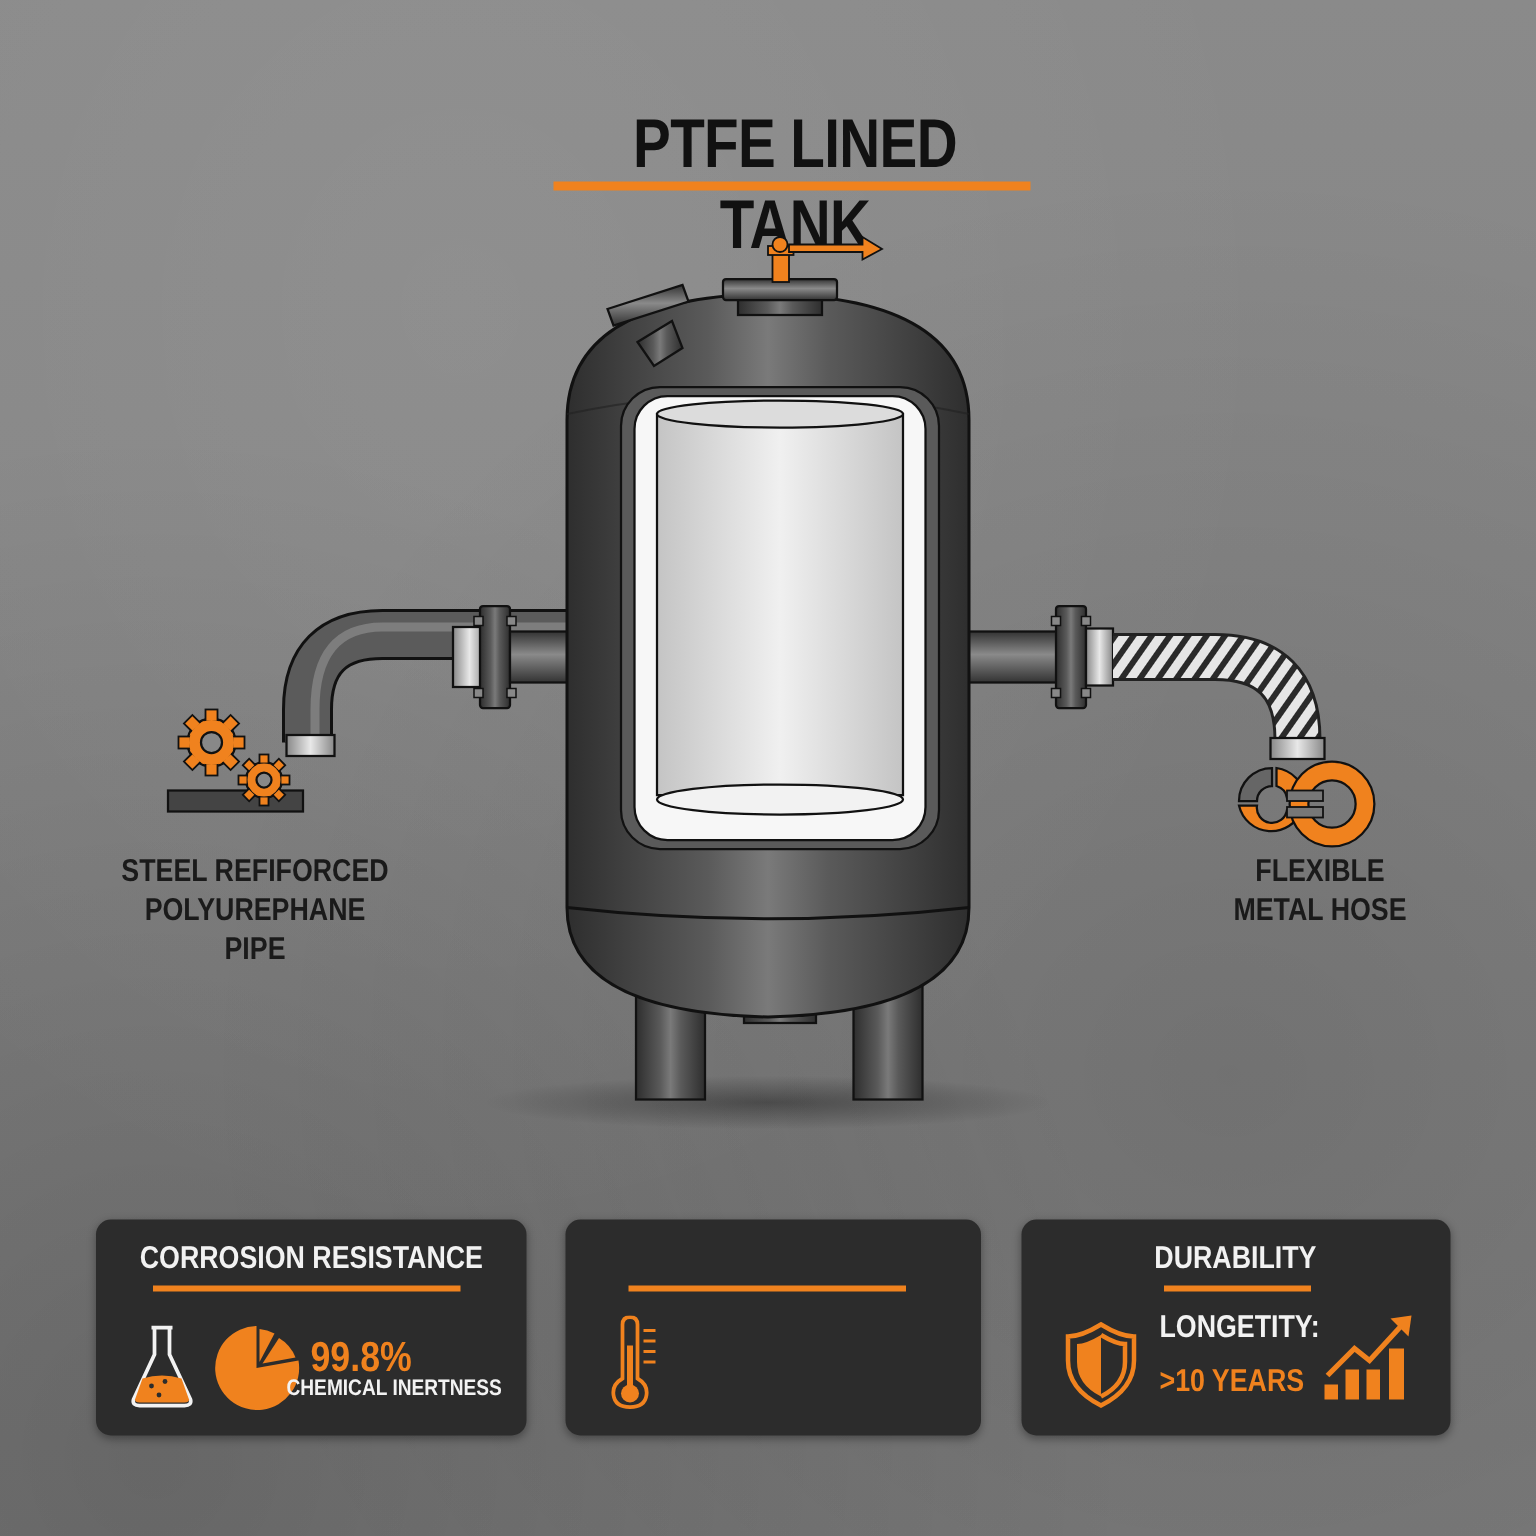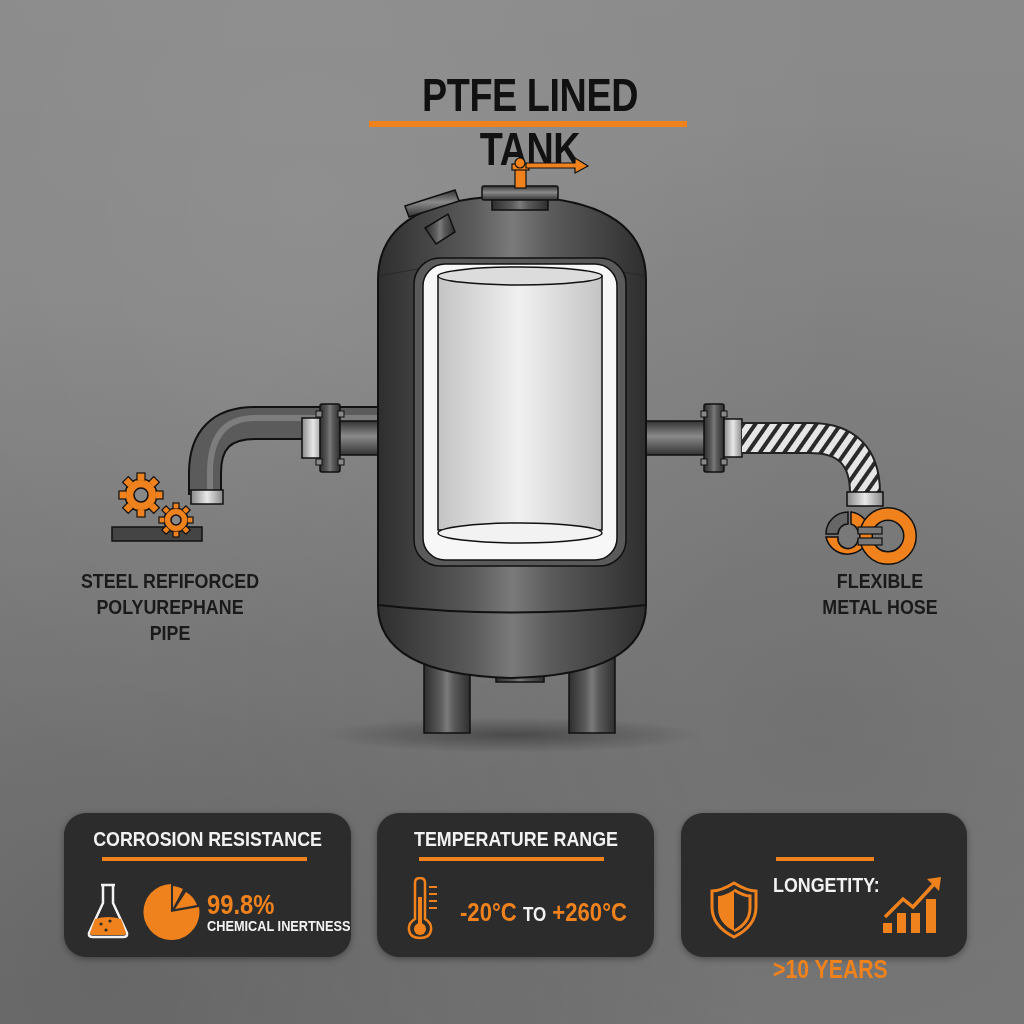--- a/index.html
+++ b/index.html
@@ -22,21 +22,21 @@
   }
   .scene { position: absolute; left: 0; top: 0; width: 1024px; height: 1024px; }
   .label {
     position: absolute; text-align: center; color: #1a1a1a; font-weight: bold;
     font-size: 21px; line-height: 26px; transform: scaleX(0.85);
   }
   .label-left { left: 60px; top: 568px; width: 220px; }
   .label-right { left: 800px; top: 568px; width: 160px; }
   .card {
     position: absolute; top: 813px; height: 144px; background: #2c2c2c;
-    border-radius: 22px; box-shadow: 0 2px 6px rgba(0,0,0,0.35);
+    border-radius: 10px; box-shadow: 0 2px 6px rgba(0,0,0,0.35);
   }
   .card-1 { left: 64px; width: 287px; }
   .card-2 { left: 377px; width: 277px; }
   .card-3 { left: 681px; width: 286px; }
   .card-title {
     position: absolute; top: 14px; left: 0; right: 0; text-align: center;
     color: #f2f2f2; font-size: 21px; font-weight: bold;
   }
   .card-title span { display: inline-block; transform: scaleX(0.85); }
   .card-underline { position: absolute; top: 44px; height: 4px; background: #f0821e; }
@@ -221,55 +221,48 @@
     <circle cx="17" cy="43" r="1.6" fill="#2c2c2c"></circle>
     <circle cx="26" cy="40" r="1.6" fill="#2c2c2c"></circle>
     <circle cx="22" cy="49" r="1.6" fill="#2c2c2c"></circle>
   </svg>
   <svg class="card-icon" style="left:76px;top:68px" width="62" height="62" viewBox="0 0 62 62">
     <path d="M31 31 L31 3 A28 28 0 1 0 59 26 Z" fill="#f0821e"></path>
     <path d="M33 27 L33 5 A26 26 0 0 1 43 8 Z" fill="#f0821e"></path>
     <path d="M35 28 L46 11 A26 26 0 0 1 57 24 Z" fill="#f0821e"></path>
   </svg>
   <div class="stat-big orange" style="left:143px;top:76px"><span class="sx">99.8%</span></div>
-  <div class="stat-small white" style="left:143px;top:104px"><span class="sx">CHEMICAL INERTNESS</span></div>
+  <div class="stat-small white" style="left:127px;top:104px"><span class="sx">CHEMICAL INERTNESS</span></div>
 </div>
 
 <div class="card card-2">
-  <div class="card-title"><span>TEMPERATURE RANGE</span></div>
   <div class="card-underline"></div>
   <svg class="card-icon" style="left:30px;top:64px" width="36" height="64" viewBox="0 0 36 64">
     <path d="M8 6 Q8 1 13 1 Q18 1 18 6 L18 42 Q25 46 24 53 Q23 61 13 61 Q3 61 2 53 Q1 46 8 42 Z" fill="none" stroke="#f0821e" stroke-width="2.5"></path>
     <rect x="11" y="20" width="4" height="30" fill="#f0821e"></rect>
     <circle cx="13" cy="52" r="6" fill="#f0821e"></circle>
     <g stroke="#f0821e" stroke-width="2">
       <line x1="22" y1="10" x2="30" y2="10"></line>
       <line x1="22" y1="17" x2="30" y2="17"></line>
       <line x1="22" y1="24" x2="30" y2="24"></line>
       <line x1="22" y1="31" x2="30" y2="31"></line>
     </g>
   </svg>
-  <div class="stat-big" style="left:83px;top:84px;font-size:26px;">
-    <span class="sx">
-      <span class="orange">-20°C</span>
-      <span class="white" style="font-size:20px">TO</span>
-      <span class="orange">+260°C</span>
-    </span>
-  </div>
 </div>
 
 <div class="card card-3">
+  <div class="card-title"><span>DURABILITY</span></div>
   <div class="card-underline"></div>
   <svg class="card-icon" style="left:28px;top:68px" width="50" height="58" viewBox="0 0 50 58">
     <path d="M25 2 Q12 10 3 10 L3 26 Q3 45 25 56 Q47 45 47 26 L47 10 Q38 10 25 2 Z" fill="none" stroke="#f0821e" stroke-width="3"></path>
     <path d="M25 9 Q15 15 9 15 L9 27 Q9 42 25 50 Z" fill="#f0821e"></path>
     <path d="M25 9 Q35 15 41 15 L41 27 Q41 42 25 50" fill="none" stroke="#f0821e" stroke-width="3"></path>
   </svg>
   <div class="stat-big white" style="left:92px;top:60px;font-size:21px;"><span class="sx">LONGETITY:</span></div>
-  <div class="stat-big orange" style="left:92px;top:96px;font-size:25px;margin-top:46px;"><span class="sx">&gt;10 YEARS</span></div>
+  <div class="stat-big orange" style="left:92px;top:96px;font-size:21px;"><span class="sx">&gt;10 YEARS</span></div>
   <svg class="card-icon" style="left:200px;top:62px" width="66" height="62" viewBox="0 0 66 62">
     <rect x="2" y="48" width="9" height="10" fill="#f0821e"></rect>
     <rect x="16" y="38" width="9" height="20" fill="#f0821e"></rect>
     <rect x="30" y="38" width="9" height="20" fill="#f0821e"></rect>
     <rect x="45" y="24" width="10" height="34" fill="#f0821e"></rect>
     <polyline points="4,42 22,24 32,32 54,8" fill="none" stroke="#f0821e" stroke-width="3.5" stroke-linejoin="miter"></polyline>
     <polygon points="46,4 60,2 58,16" fill="#f0821e"></polygon>
   </svg>
 </div>
 

